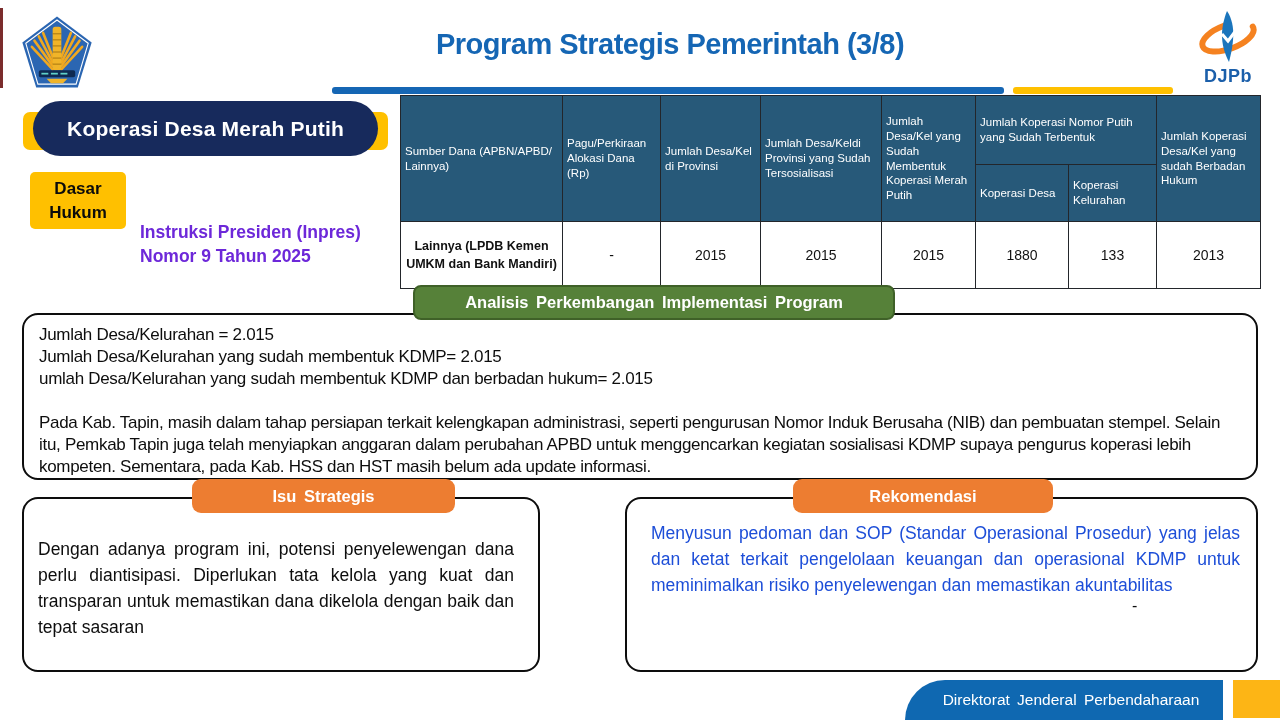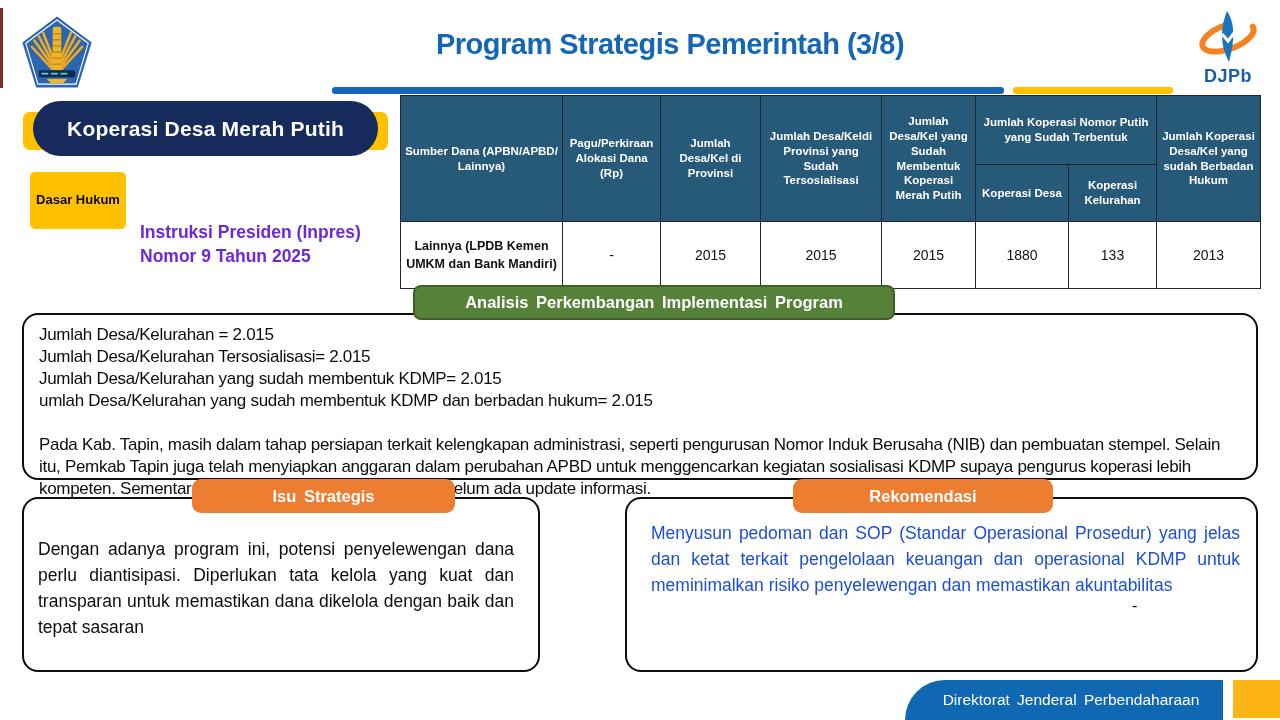--- a/index.html
+++ b/index.html
@@ -21,28 +21,28 @@
   
   .program-bg{position:absolute;left:23px;top:112px;width:365px;height:38px;background:var(--gold,#FFC000);border-radius:7px;}
   .program-pill{
     position:absolute;left:33px;top:101px;width:345px;height:55px;background:var(--navy-pill,#172A5C);
     border-radius:28px;color:#fff;font-size:21px;font-weight:bold;
     display:flex;align-items:center;justify-content:center;letter-spacing:0.2px;
   }
   .dasar-box{
     position:absolute;left:30px;top:172px;width:96px;height:57px;background:var(--gold,#FFC000);
     border-radius:5px;display:flex;align-items:center;justify-content:center;text-align:center;
-    font-size:13px;font-weight:bold;line-height:1.4;color:#0b0b0b;
+    font-size:17px;font-weight:bold;line-height:1.4;color:#0b0b0b;
   }
   .inpres{position:absolute;left:140px;top:177px;width:255px;font-size:17.5px;font-weight:bold;line-height:1.35;color:#6d28d9;margin-top:44px;}
   
   table.program-table{position:absolute;left:400px;top:95px;border-collapse:collapse;table-layout:fixed;background:#fff;}
   .program-table th{
-    background:var(--table-header-bg,#275979);color:#fff;font-size:11.5px;font-weight:bold;
-    border:1px solid #23262b;text-align:center;vertical-align:middle;padding:2px 4px;line-height:1.28;
+    background:var(--table-header-bg,#275979);color:#fff;font-size:11.5px;font-weight:normal;
+    border:1px solid #23262b;text-align:left;vertical-align:middle;padding:2px 4px;line-height:1.28;
   }
   .program-table td{
     border:1px solid #23262b;text-align:center;vertical-align:middle;font-size:14px;color:#111;background:#fff;padding:2px 5px;
   }
   .program-table td.rowlabel{font-weight:bold;font-size:12.5px;line-height:1.45;}
   .program-table tr.h1 th{height:64px;}
   .program-table tr.h2 th{height:52px;}
   .program-table tr.data td{height:62px;}
   
   .banner{
@@ -168,21 +168,20 @@
       <td>1880</td>
       <td>133</td>
       <td>2013</td>
     </tr>
   </tbody>
     </table>
 
   <div class="banner banner-green">Analisis Perkembangan Implementasi Program</div>
   <div class="outline-box analysis-box">
     <div>Jumlah Desa/Kelurahan = 2.015</div>
-    <div>Jumlah Desa/Kelurahan Tersosialisasi= 2.015</div>
     <div>Jumlah Desa/Kelurahan yang sudah membentuk KDMP= 2.015</div>
     <div>umlah Desa/Kelurahan yang sudah membentuk KDMP dan berbadan hukum= 2.015</div>
     <div class="gap"></div>
     <p>Pada Kab. Tapin, masih dalam tahap persiapan terkait kelengkapan administrasi, seperti pengurusan Nomor Induk Berusaha (NIB) dan pembuatan stempel. Selain itu, Pemkab Tapin juga telah menyiapkan anggaran dalam perubahan APBD untuk menggencarkan kegiatan sosialisasi KDMP supaya pengurus koperasi lebih kompeten. Sementara, pada Kab. HSS dan HST masih belum ada update informasi.</p>
   </div>
 
   <div class="banner banner-orange banner-isu">Isu Strategis</div>
   <div class="outline-box isu-box">
     <p>Dengan adanya program ini, potensi penyelewengan dana perlu diantisipasi. Diperlukan tata kelola yang kuat dan transparan untuk memastikan dana dikelola dengan baik dan tepat sasaran</p>
   </div>

